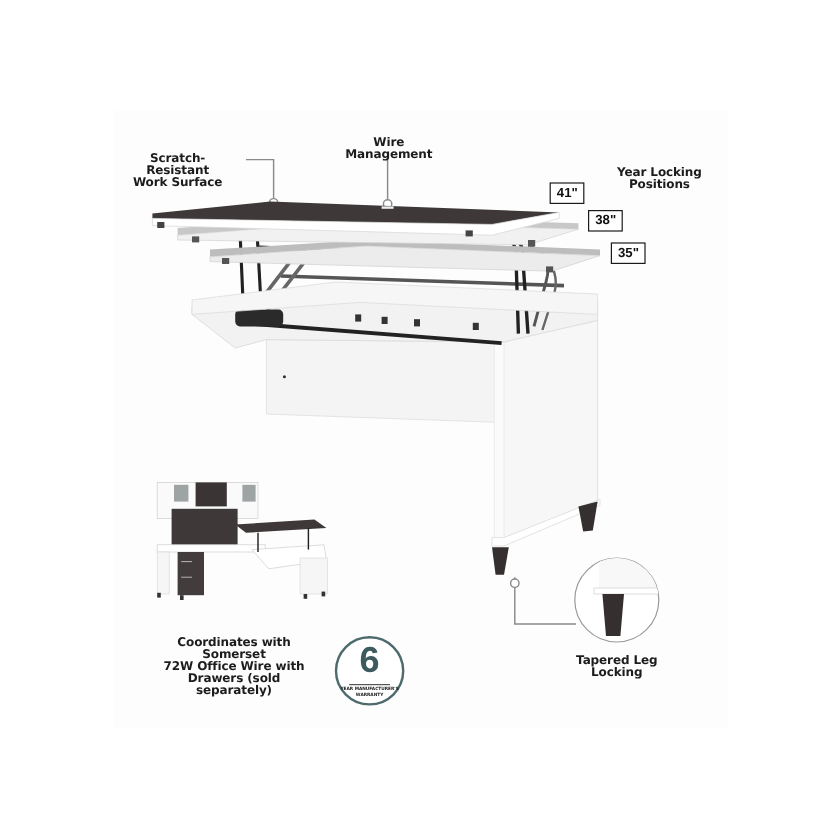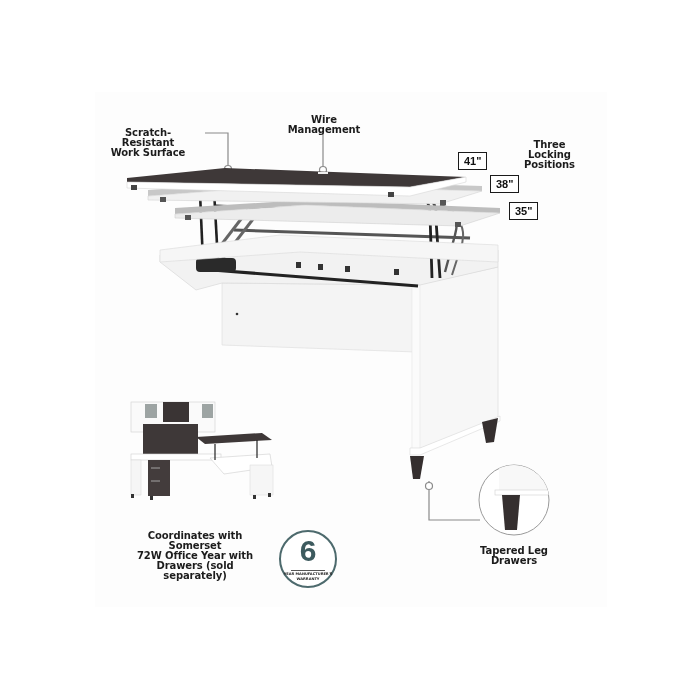--- a/index.html
+++ b/index.html
@@ -87,21 +87,21 @@
     <polygon points="127,182 410,187 466,177 466,182 410,196 127,188" fill="#ffffff" stroke="#d6d6d6" stroke-width="0.6"></polygon>
     <rect x="318" y="172" width="10" height="2" fill="#eee"></rect>
     <rect x="131" y="185" width="6" height="5" fill="#444"></rect>
     <rect x="388" y="192" width="6" height="5" fill="#444"></rect>
   </g>
 </svg>
 
 <div class="label" style="left:108px; top:128px; width:80px;">Scratch-Resistant
 Work Surface</div>
 <div class="label" style="left:284px; top:115px; width:80px;">Wire Management</div>
-<div class="label" style="left:512px; top:140px; width:75px;">Three Locking
+<div class="label" style="left:512px; top:140px; width:75px;">Year Locking
 Positions</div>
 
 <div class="hbox" style="left:458px; top:152px;">41"</div>
 <div class="hbox" style="left:490px; top:175px;">38"</div>
 <div class="hbox" style="left:509px; top:202px;">35"</div>
 
 <svg width="700" height="700" viewBox="0 0 700 700">
 
   <rect x="131" y="402" width="84" height="30" fill="#fafafa" stroke="#cfcfcf" stroke-width="0.6"></rect>
   <rect x="145" y="404" width="12" height="14" fill="#9da4a3"></rect>
@@ -120,21 +120,21 @@
   <polygon points="196,437 262,433 272,440 205,444" fill="#3e3838"></polygon>
   <polygon points="210,458 270,454 272,467 224,474" fill="#ffffff" stroke="#cfcfcf" stroke-width="0.6"></polygon>
   <rect x="250" y="465" width="23" height="30" fill="#f6f6f6" stroke="#d8d8d8" stroke-width="0.5"></rect>
   <rect x="253" y="495" width="3" height="4" fill="#333"></rect>
   <rect x="268" y="493" width="3" height="4" fill="#333"></rect>
   <line x1="215" y1="444" x2="215" y2="460" stroke="#222" stroke-width="1.2"></line>
   <line x1="257" y1="440" x2="257" y2="458" stroke="#222" stroke-width="1.2"></line>
 </svg>
 
 <div class="label" style="left:130px; top:531px; width:130px;">Coordinates with Somerset
-72W Office Year with
+72W Office Wire with
 Drawers (sold separately)</div>
 
 <div class="badge">
   <div class="badge-num">6</div>
   <div class="badge-line"></div>
   <div class="badge-text">Year Manufacturer's Warranty</div>
 </div>
 
 <svg width="700" height="700" viewBox="0 0 700 700">
   <defs>
@@ -144,13 +144,13 @@
   </defs>
   <circle cx="514" cy="500" r="35" fill="#ffffff" stroke="#9a9a9a" stroke-width="1"></circle>
   <g clip-path="url(#legclip)">
     <rect x="499" y="460" width="60" height="33" fill="#f8f8f8"></rect>
     <rect x="495" y="490" width="66" height="5" fill="#ffffff" stroke="#d0d0d0" stroke-width="0.6"></rect>
     <polygon points="502,495 520,495 517,530 505,530" fill="#352f2f"></polygon>
   </g>
 </svg>
 
 <div class="label" style="left:476px; top:546px; width:76px;">Tapered Leg
-Drawers</div>
+Locking</div>
 
 </body></html>

